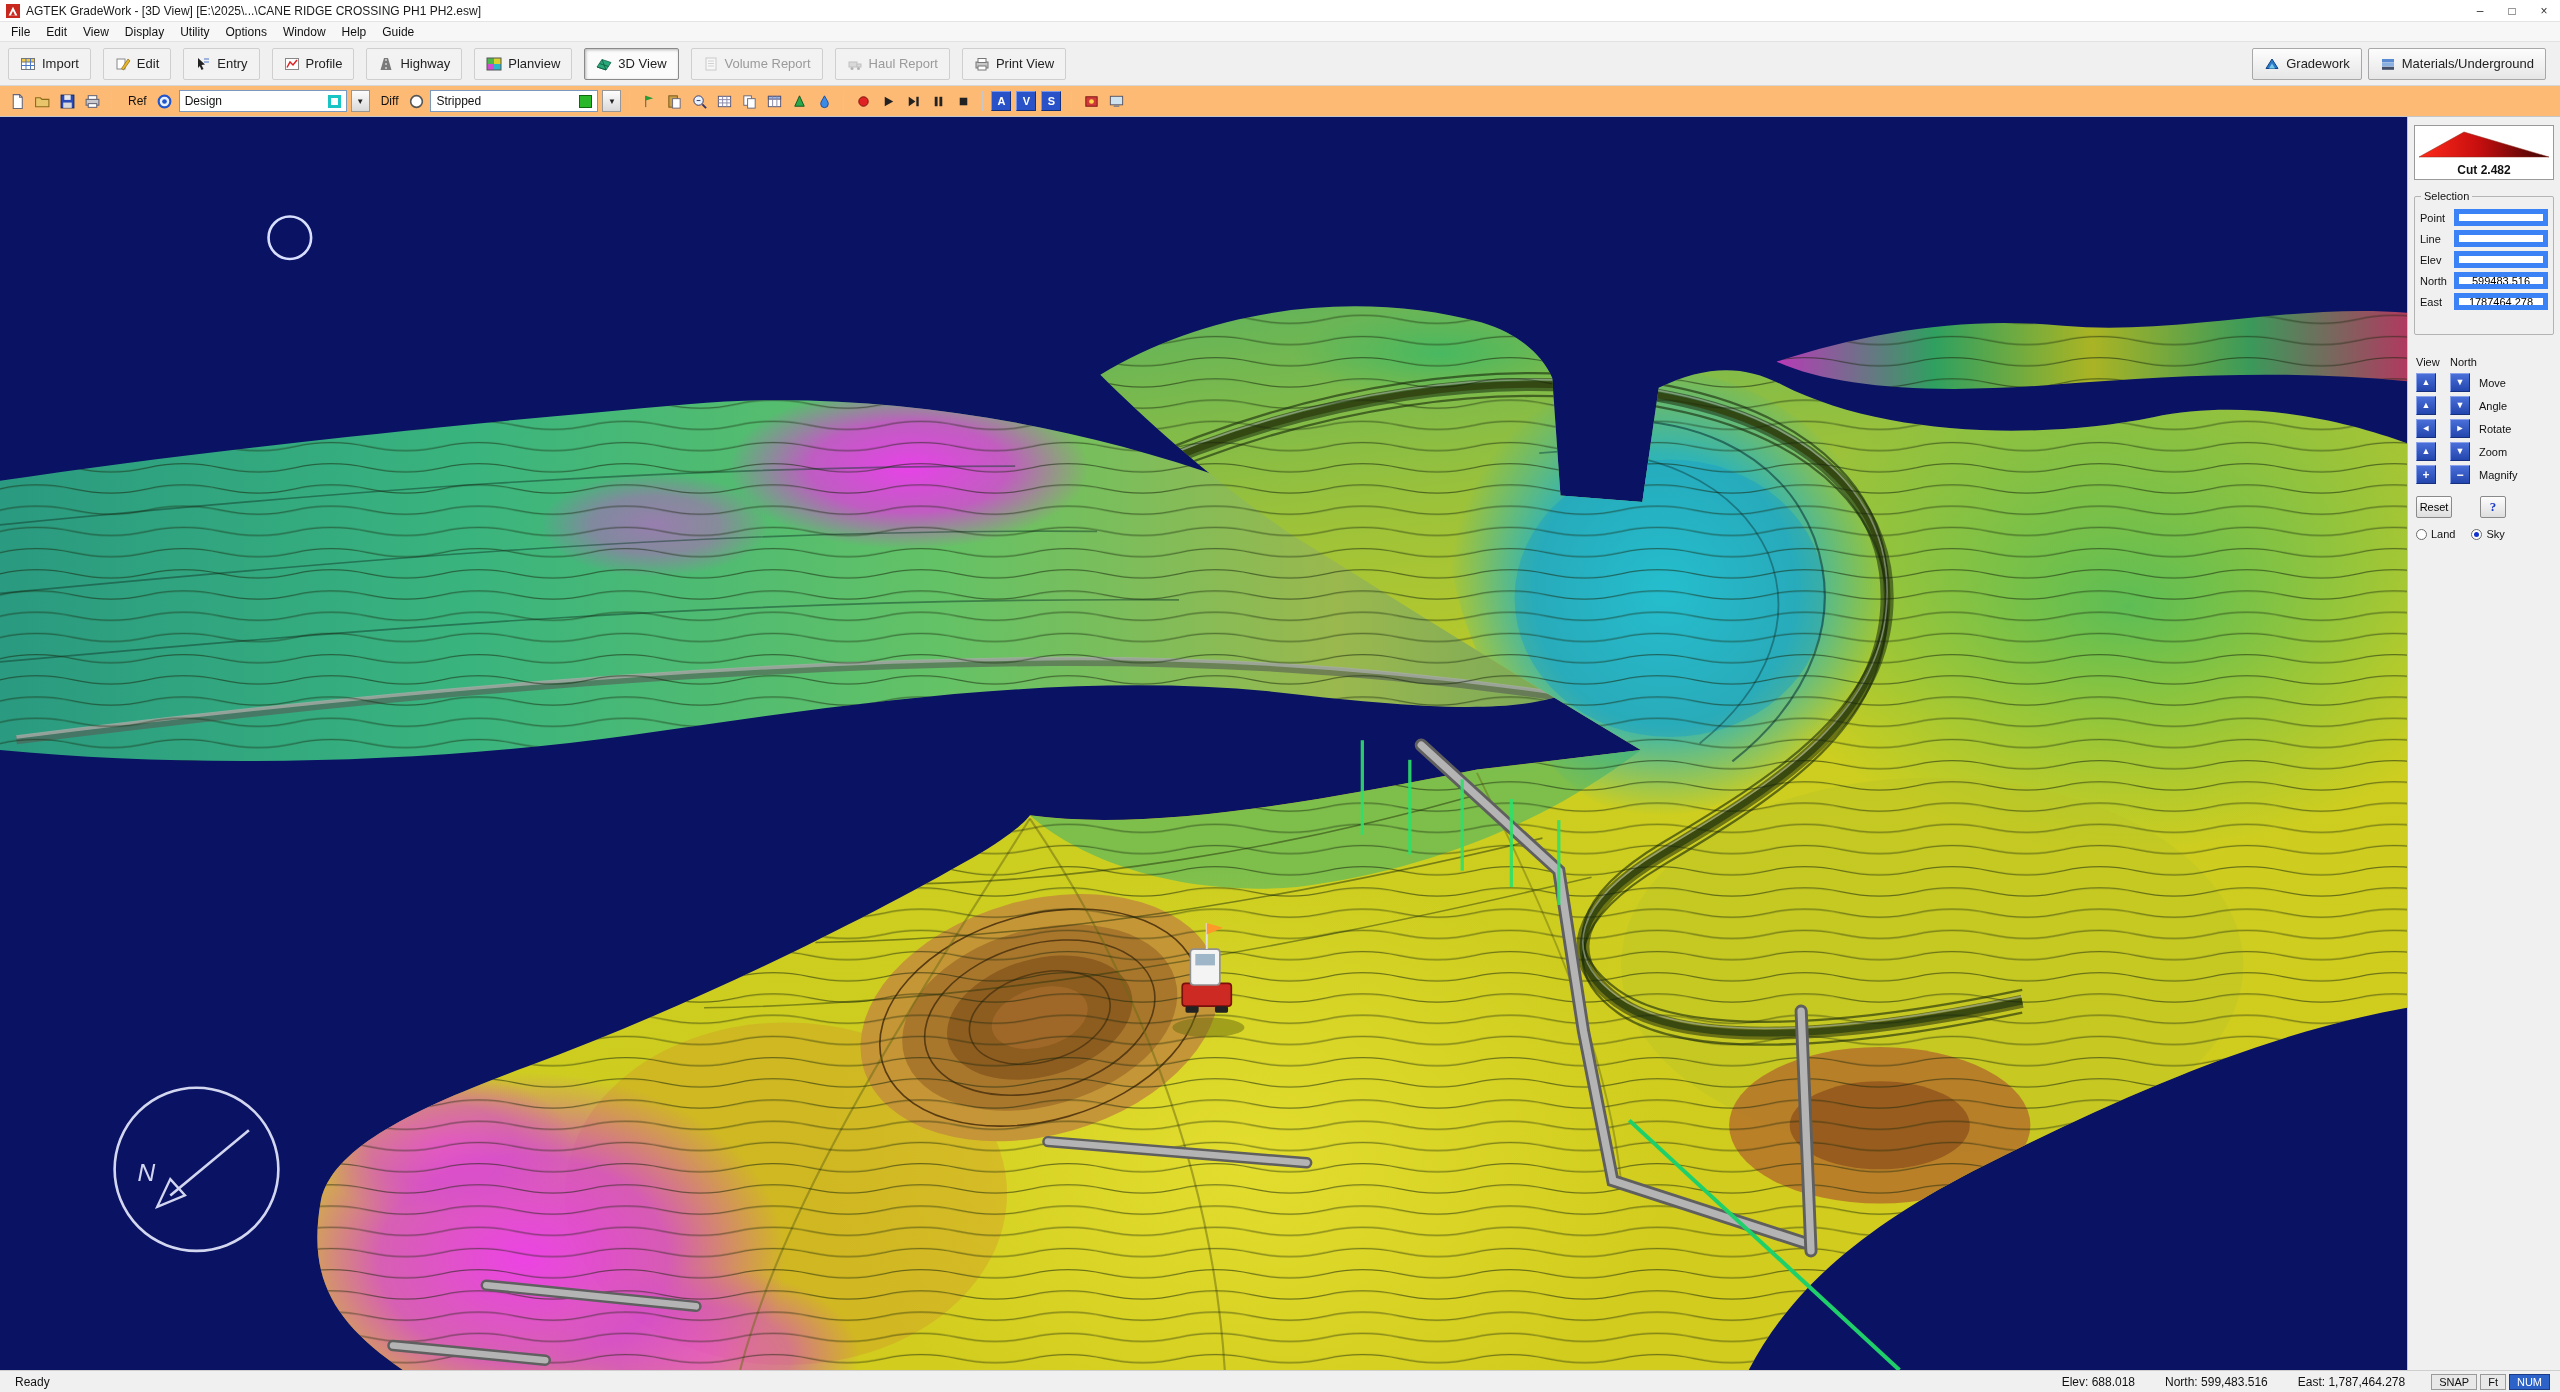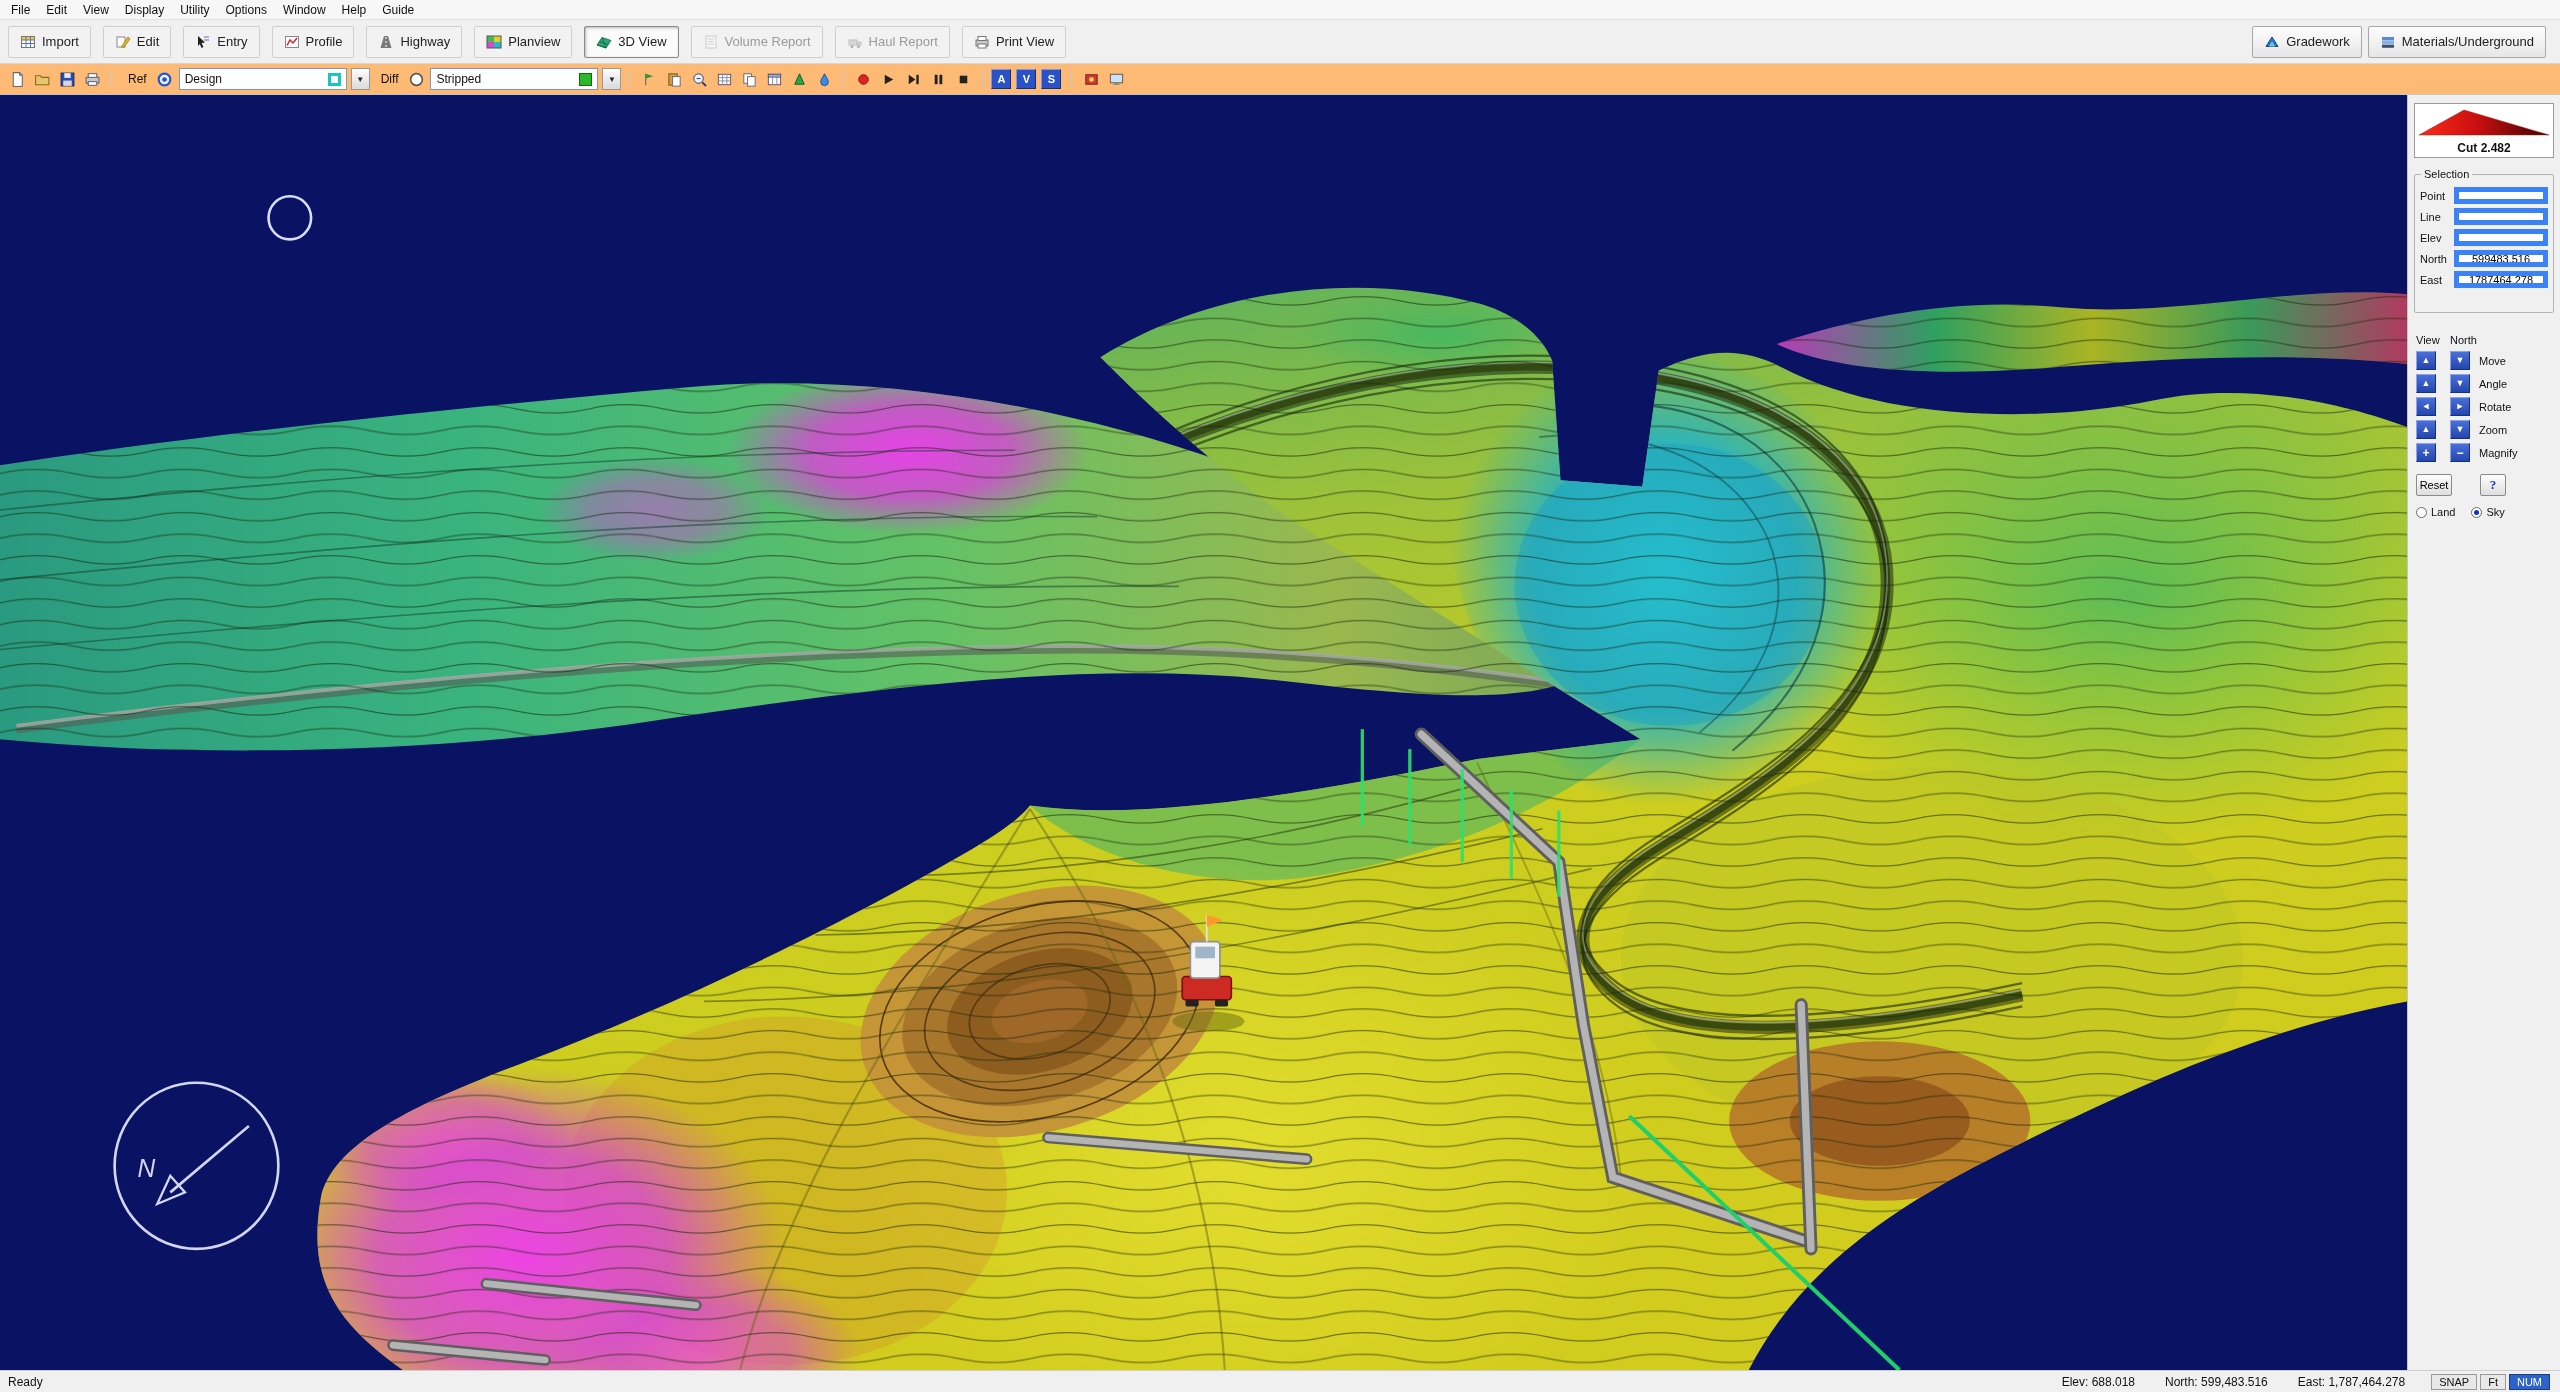--- a/index.html
+++ b/index.html
@@ -65,32 +65,47 @@
   .reset-row{display:flex;align-items:center;margin:12px 0 10px 2px}
   .reset-btn{width:36px;height:22px;background:linear-gradient(#fdfdfd,#dedede);border:1px solid #8a8a8a;border-radius:2px;font-size:11px;font-family:"Liberation Sans",sans-serif}
   .help-btn{width:26px;height:22px;margin-left:28px;background:linear-gradient(#fdfdfd,#dedede);border:1px solid #8a8a8a;border-radius:2px;font-size:13px;font-weight:bold;color:#1a3ac8;font-family:"Liberation Serif",serif}
   .radio-row{display:flex;align-items:center;margin-left:2px}
   .radio{width:11px;height:11px;border:1px solid #6a6a6a;border-radius:50%;background:#fff;position:relative;margin-right:4px;flex:0 0 11px}
   .radio.checked::after{content:"";position:absolute;inset:2px;background:#1133cc;border-radius:50%}
   .radio-label{font-size:11px;margin-right:16px}
 
   
   .statusbar{flex:0 0 22px;height:22px;background:#f0f0f0;border-top:1px solid #cfcfcf;display:flex;align-items:center;font-size:12px;color:#111}
-  .status-ready{padding-left:8px}
+  .status-ready{padding-left:15px}
   .status-spacer{flex:1}
   .status-field{padding:0 15px;white-space:nowrap}
   .status-toggles{display:flex;align-items:center;margin:0 10px 0 8px}
   .status-toggle{border:1px solid #9a9a9a;background:#e8e8e8;padding:1px 7px;margin-left:3px;font-size:11px}
   .status-toggle.on{background:#2d63c8;color:#fff;border-color:#1a3c88}
 </style>
 </head>
 <body>
 
 <div class="window">
 
+  <div class="titlebar">
+    <span class="app-icon">
+      <svg viewBox="0 0 16 16">
+          <rect width="16" height="16" fill="#c8281e"></rect>
+          <path d="M3 13 L8 3 L13 13 Z" fill="#fff"></path>
+          <path d="M5.5 13 L8 8 L10.5 13 Z" fill="#c8281e"></path>
+        </svg>
+    </span>
+    <span class="title-text">AGTEK GradeWork - [3D View]  [E:\2025\...\CANE RIDGE CROSSING PH1 PH2.esw]</span>
+    <div class="win-controls">
+      <span class="win-btn">–</span>
+      <span class="win-btn">□</span>
+      <span class="win-btn">×</span>
+    </div>
+  </div>
 
   <div class="menubar">
     <span class="menu-item">File</span>
     <span class="menu-item">Edit</span>
     <span class="menu-item">View</span>
     <span class="menu-item">Display</span>
     <span class="menu-item">Utility</span>
     <span class="menu-item">Options</span>
     <span class="menu-item">Window</span>
     <span class="menu-item">Help</span>

